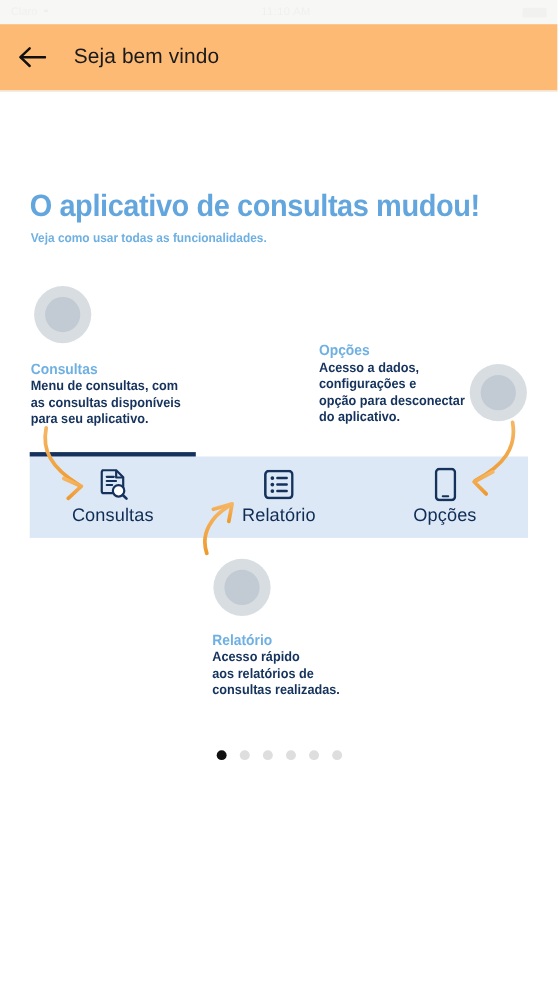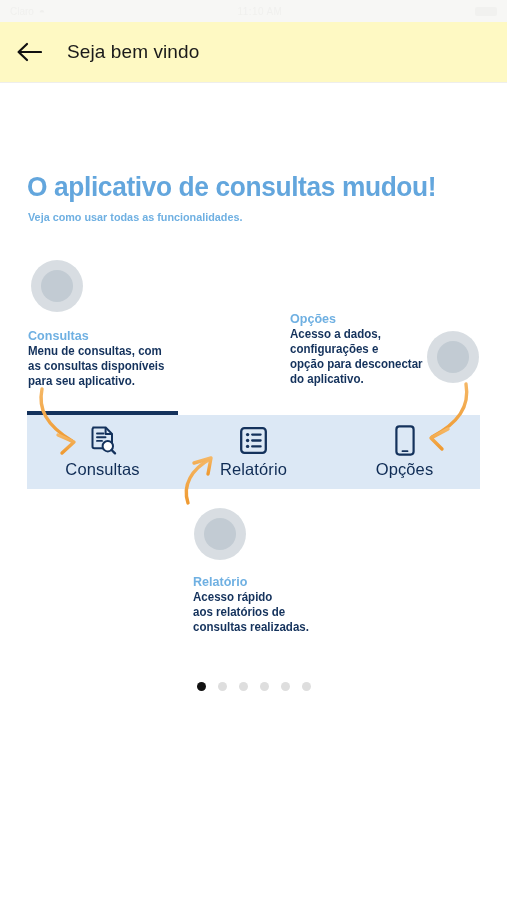--- a/index.html
+++ b/index.html
@@ -42,21 +42,21 @@
     border-radius: 2px;
     background: #f1f1ef;
   }
 
   
   .app-bar {
     position: absolute;
     top: 22px; left: 0;
     width: 507px;
     height: 61px;
-    background: #fef9c3;
+    background: #fdba74;
     display: flex;
     align-items: center;
     border-bottom: 1px solid #eeeeec;
   }
   .back-btn {
     width: 58px; height: 58px;
     display: flex; align-items: center; justify-content: center;
     cursor: pointer;
   }
   .back-btn svg { display: block; }

